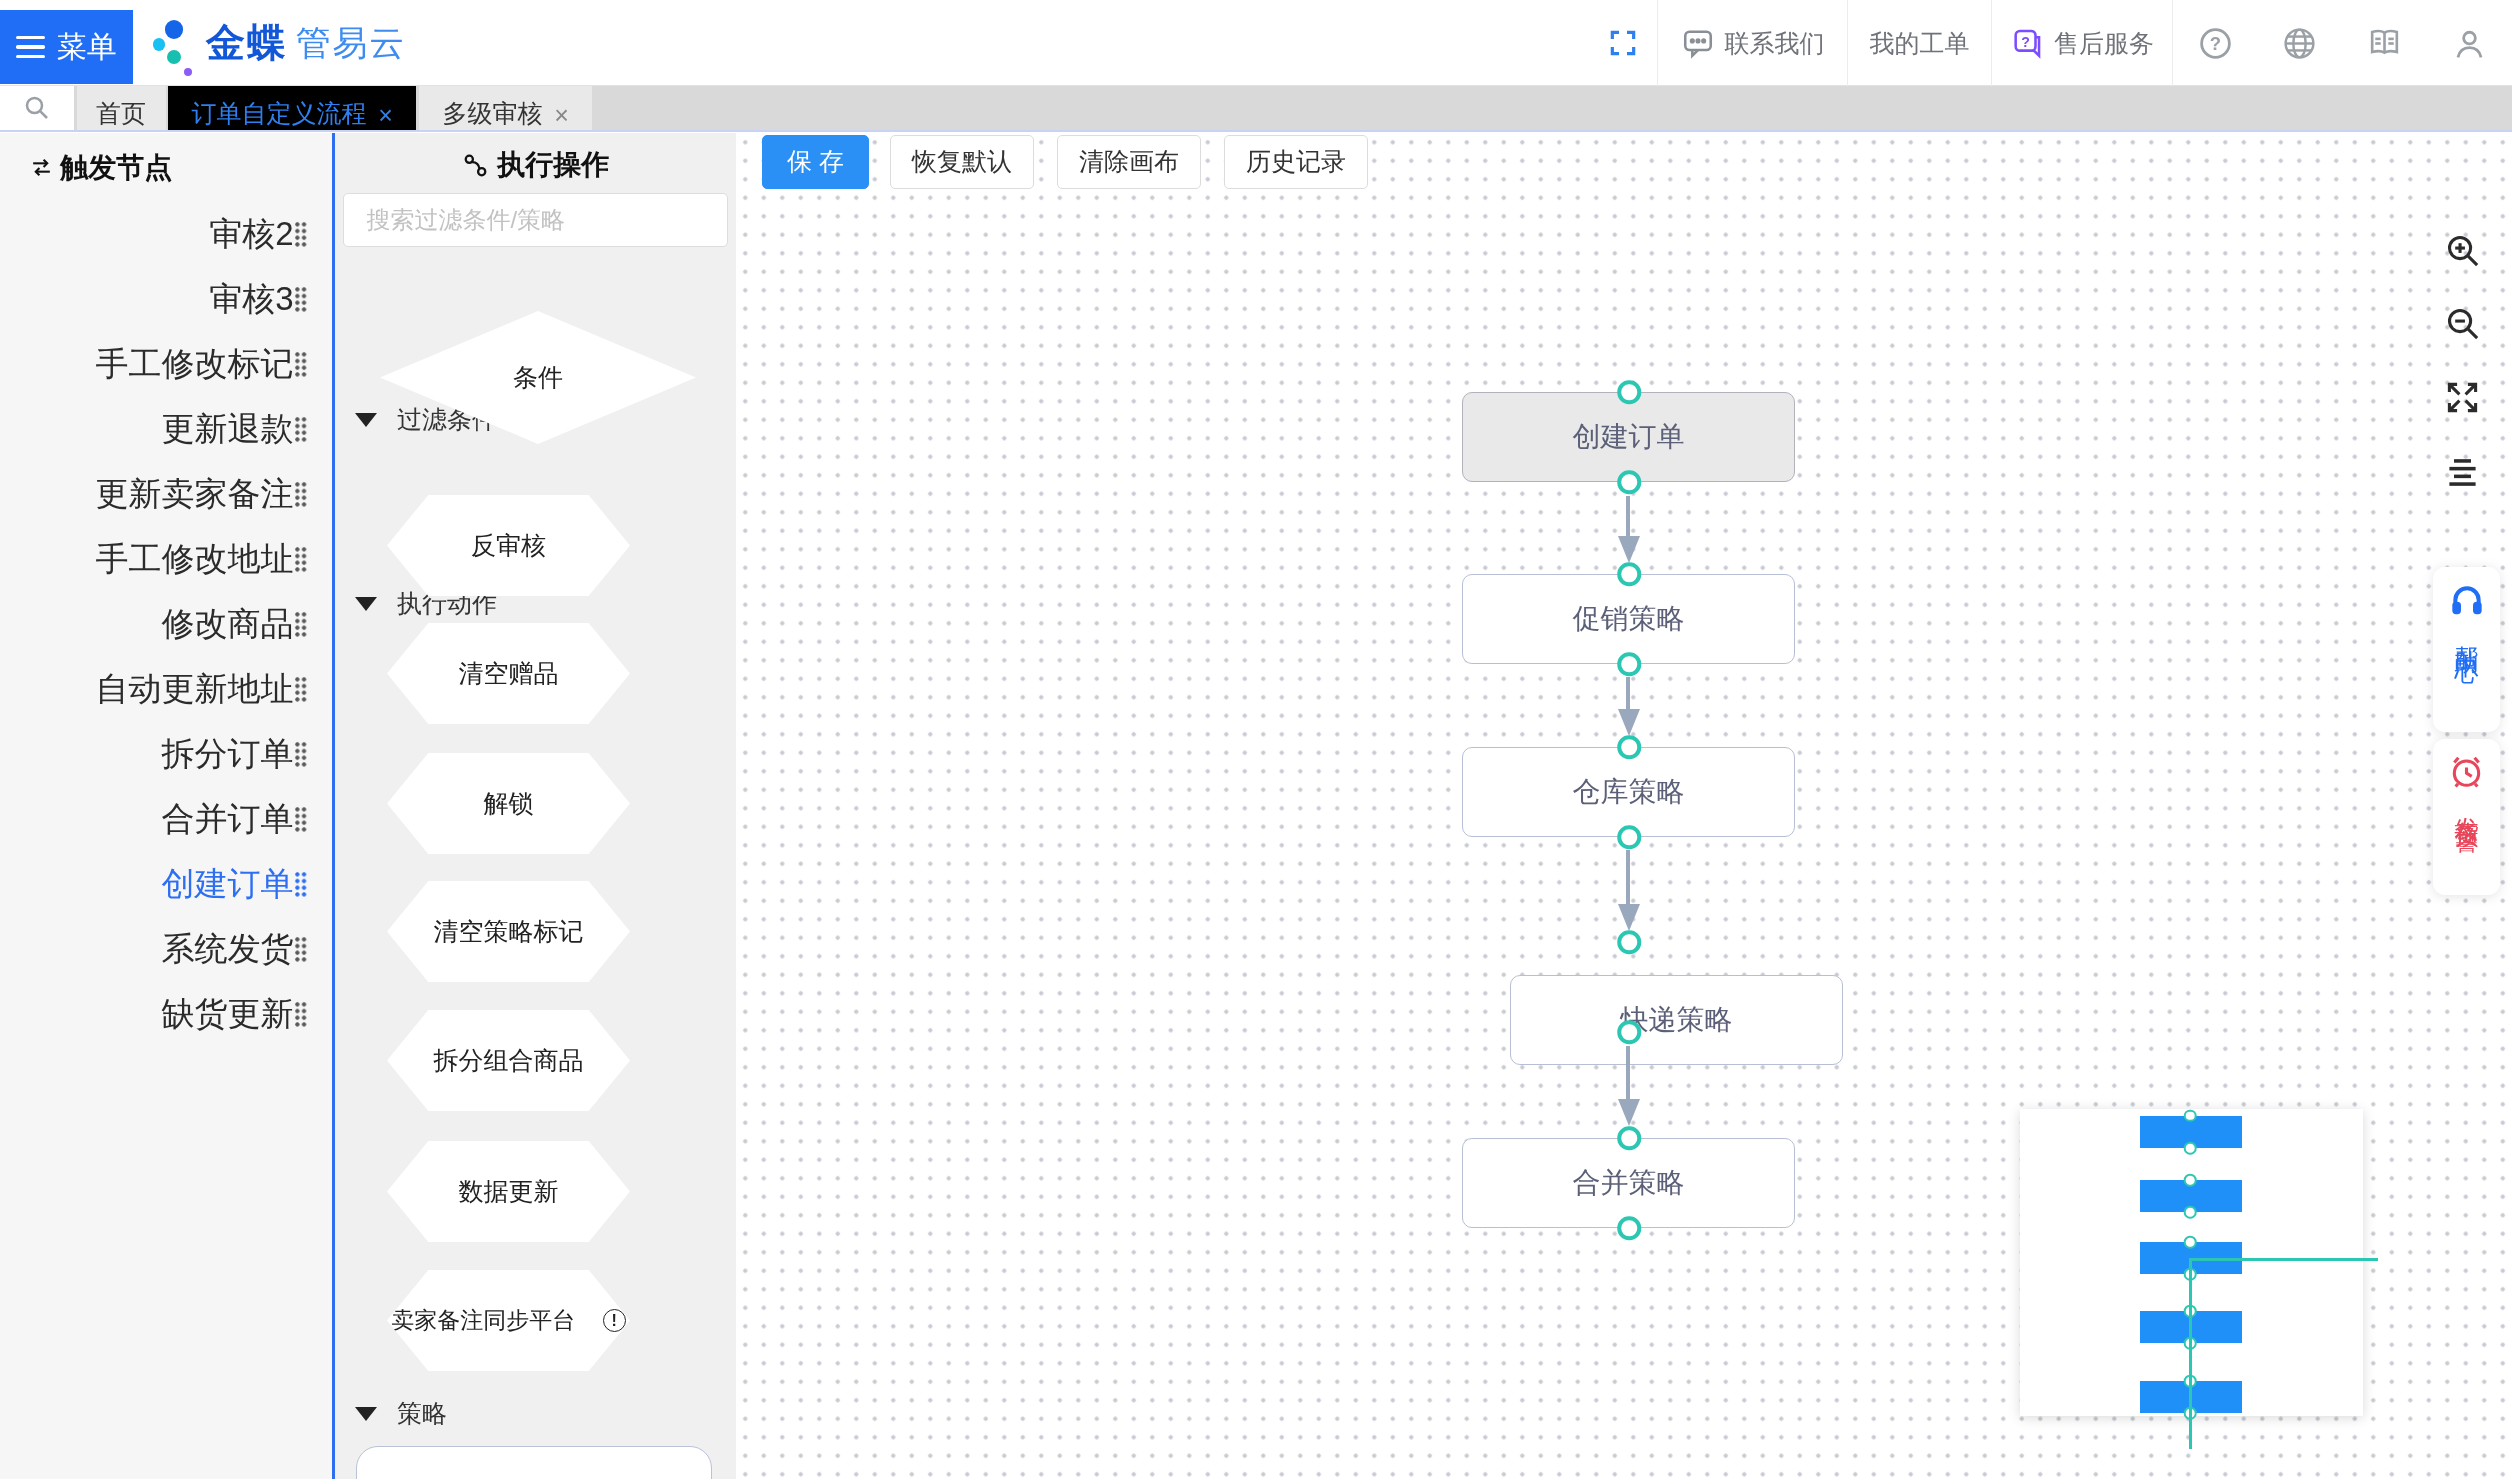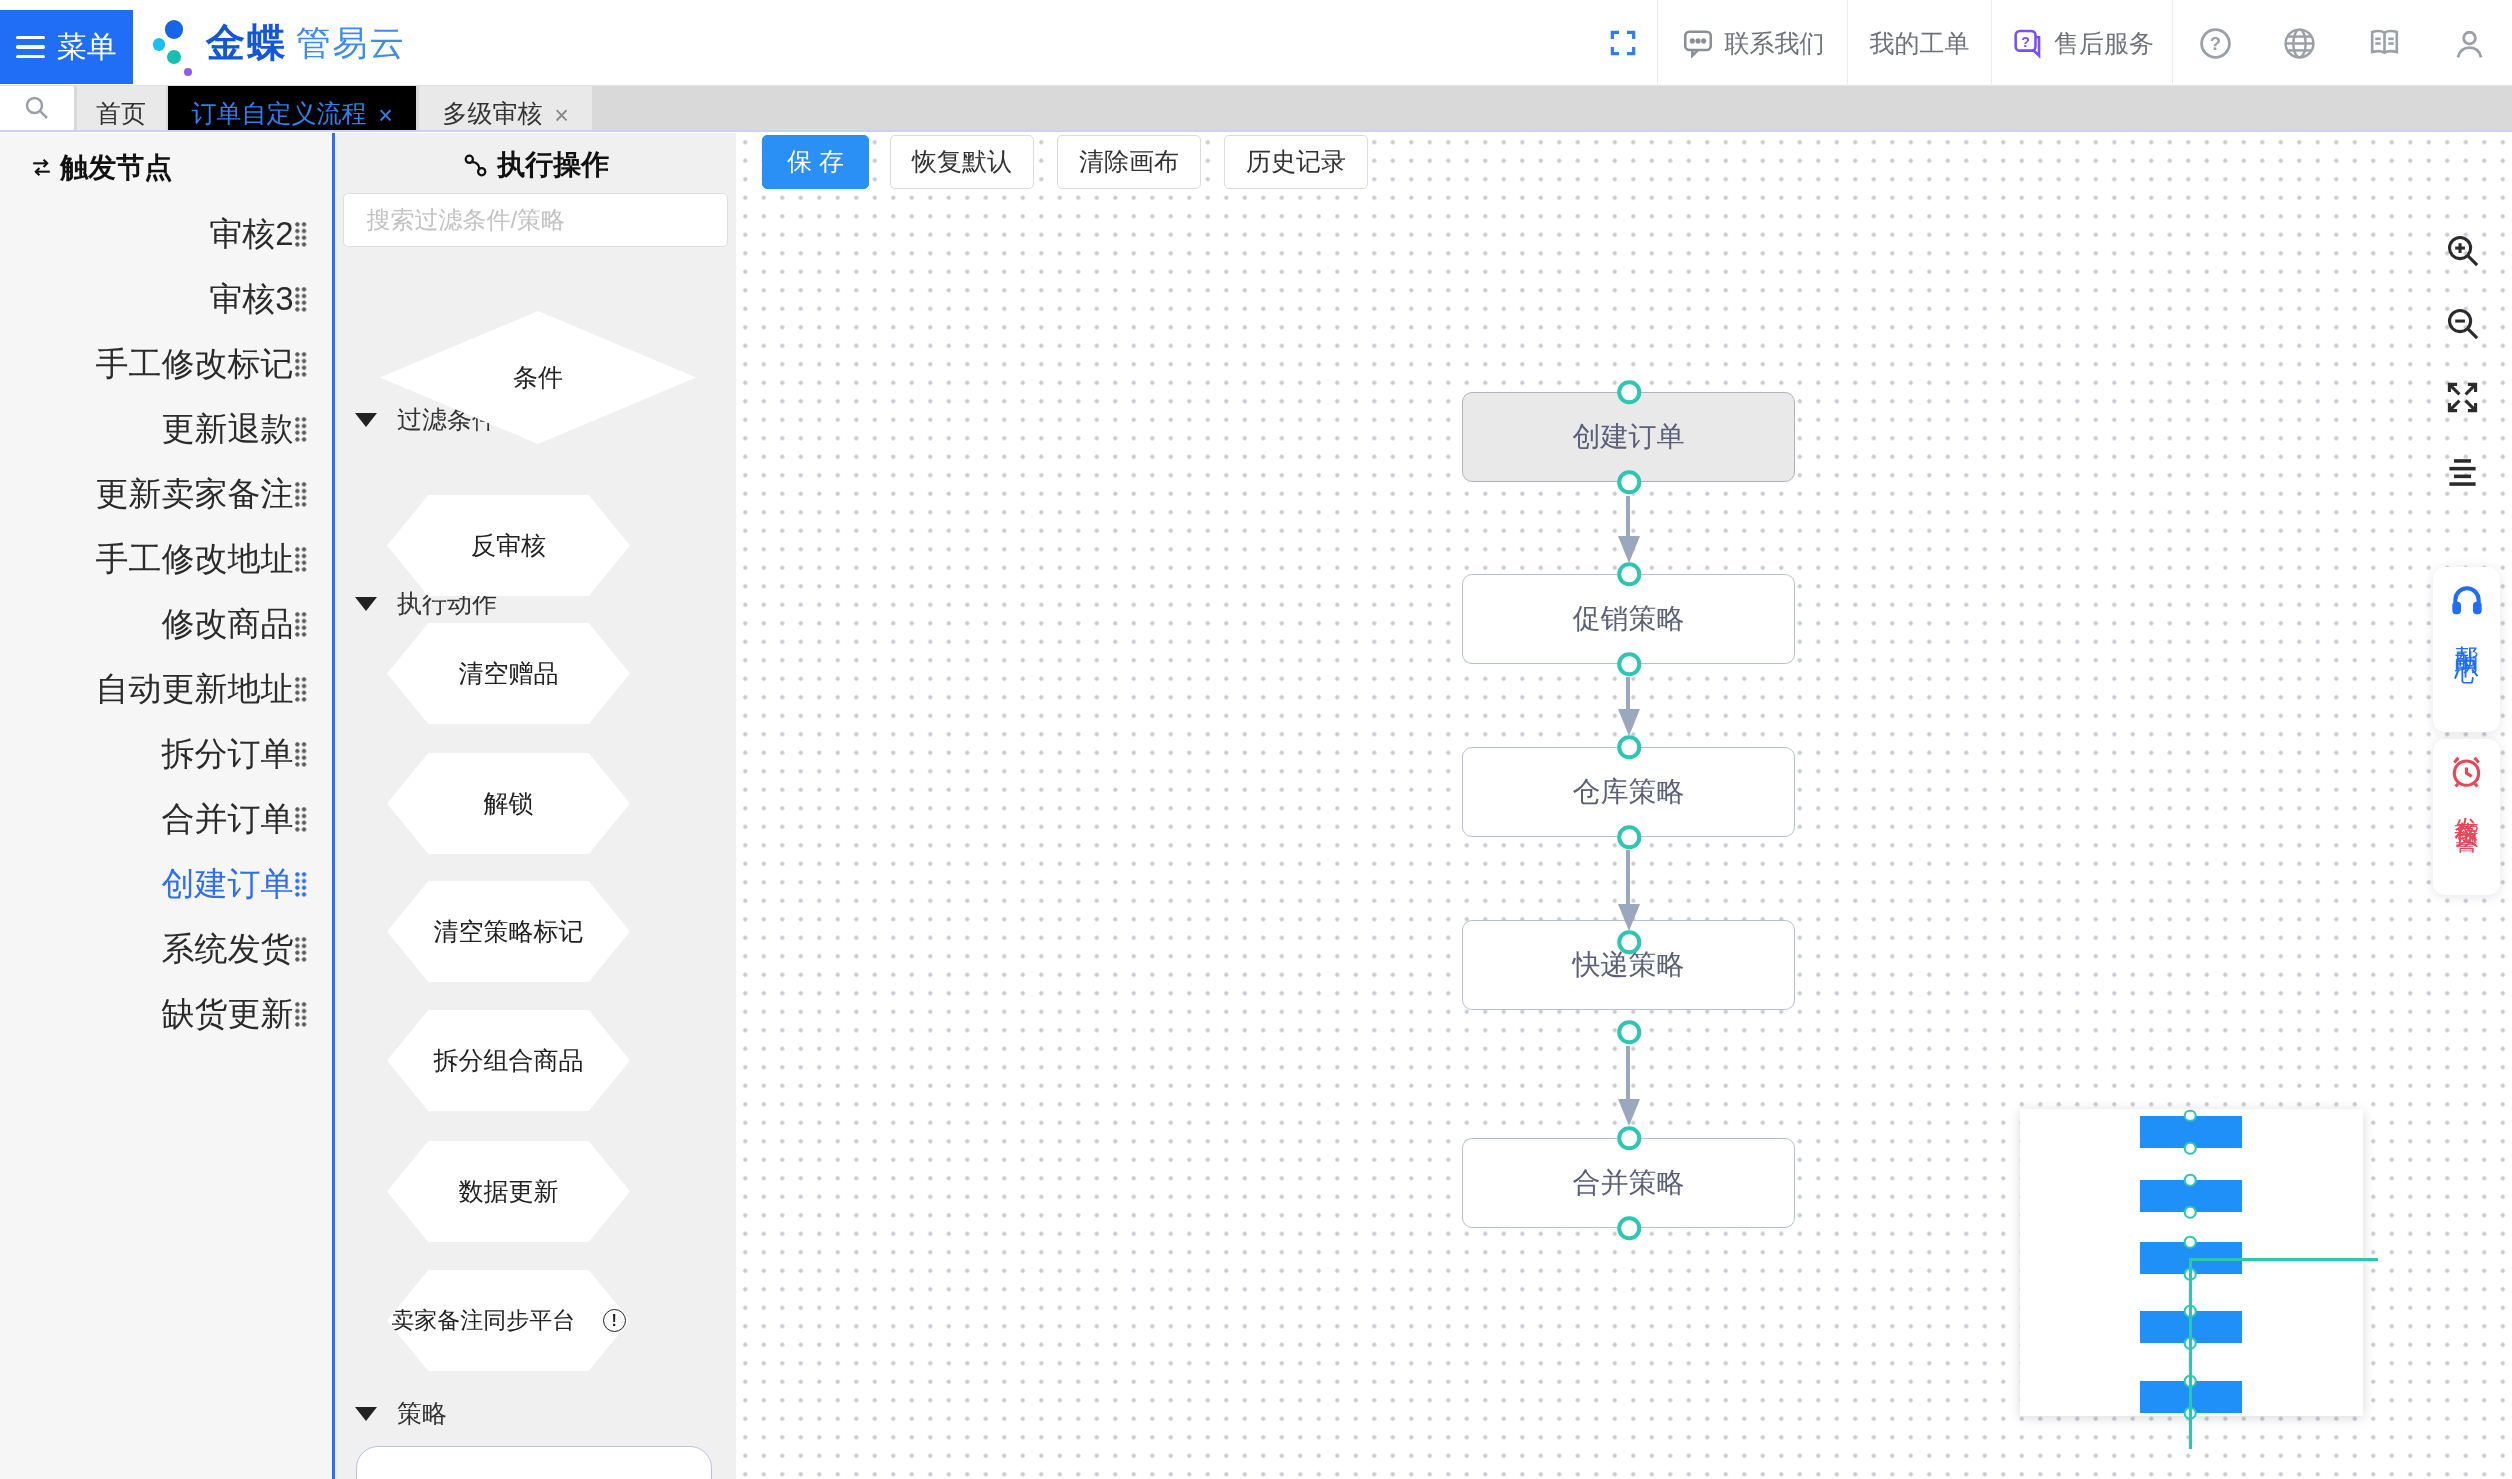--- a/index.html
+++ b/index.html
@@ -77,21 +77,21 @@
     background:#fff; border:1.7px solid #dcdcdc; color:#333; cursor:pointer; font-family:inherit; }
   .cv-btn.primary { background:#2b90f5; border-color:#2b90f5; color:#fff; }
   .btn-save    { left:26px;  width:107px; }
   .btn-restore { left:154px; width:144px; }
   .btn-clear   { left:321px; width:144px; }
   .btn-history { left:488px; width:144px; }
 
   .flow-node { position:absolute; left:726px; width:333px; height:90px; background:#fff; border:1.7px solid #b7bfd4; border-radius:10px;
     display:flex; align-items:center; justify-content:center; font-size:28px; color:#5b6078; cursor:grab; }
   .flow-node.selected { background:#e9e9ea; border-color:#b2b2bc; }
-  .node-0 { top:259px; } .node-1 { top:441px; } .node-2 { top:614px; } .node-3 { top:787px; } .node-4 { top:1005px; }
+  .node-0 { top:259px; } .node-1 { top:441px; } .node-2 { top:614px; } .node-3 { top:842px;margin-left:48px; } .node-4 { top:1005px; }
   .port { position:absolute; width:23.5px; height:23.5px; border-radius:50%; background:#fff; border:4.2px solid #2cc7b2; transform:translate(-50%,-50%); cursor:crosshair; }
   .edge-line { position:absolute; left:890px; width:4.2px; background:#9aa8bd; }
   .edge-head { position:absolute; left:882px; width:0; height:0; border-left:11px solid transparent; border-right:11px solid transparent; border-top:27px solid #9aa8bd; }
 
   .cv-ctrl { position:absolute; left:1706px; width:40px; height:40px; display:flex; align-items:center; justify-content:center; cursor:pointer; }
 
   .float-card { position:absolute; left:1697px; width:67px; background:#fff; border-radius:11.8px; box-shadow:0 1.7px 11.8px rgba(0,0,0,.10);
     display:flex; flex-direction:column; align-items:center; padding:13.4px 0 11.8px; gap:6.7px; cursor:pointer; }
   .fc-help { top:434px; height:165px; }
   .fc-alert { top:606px; height:156px; }

